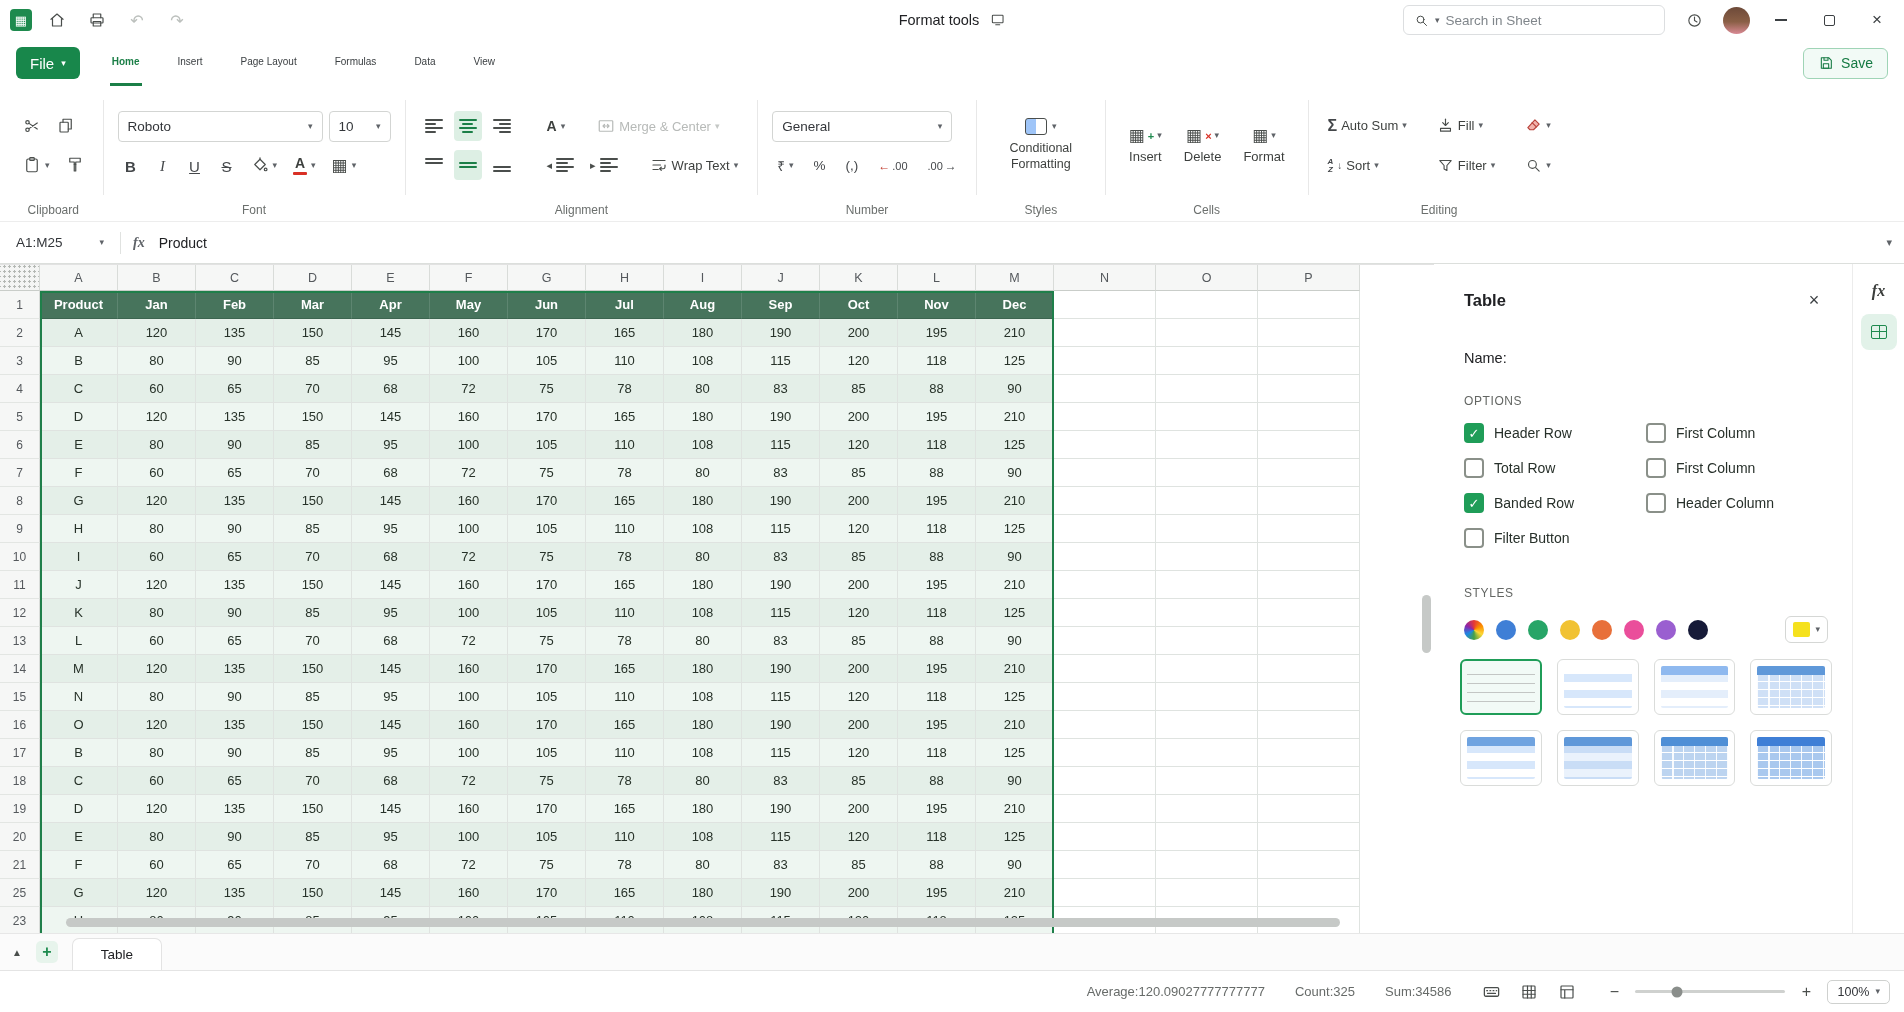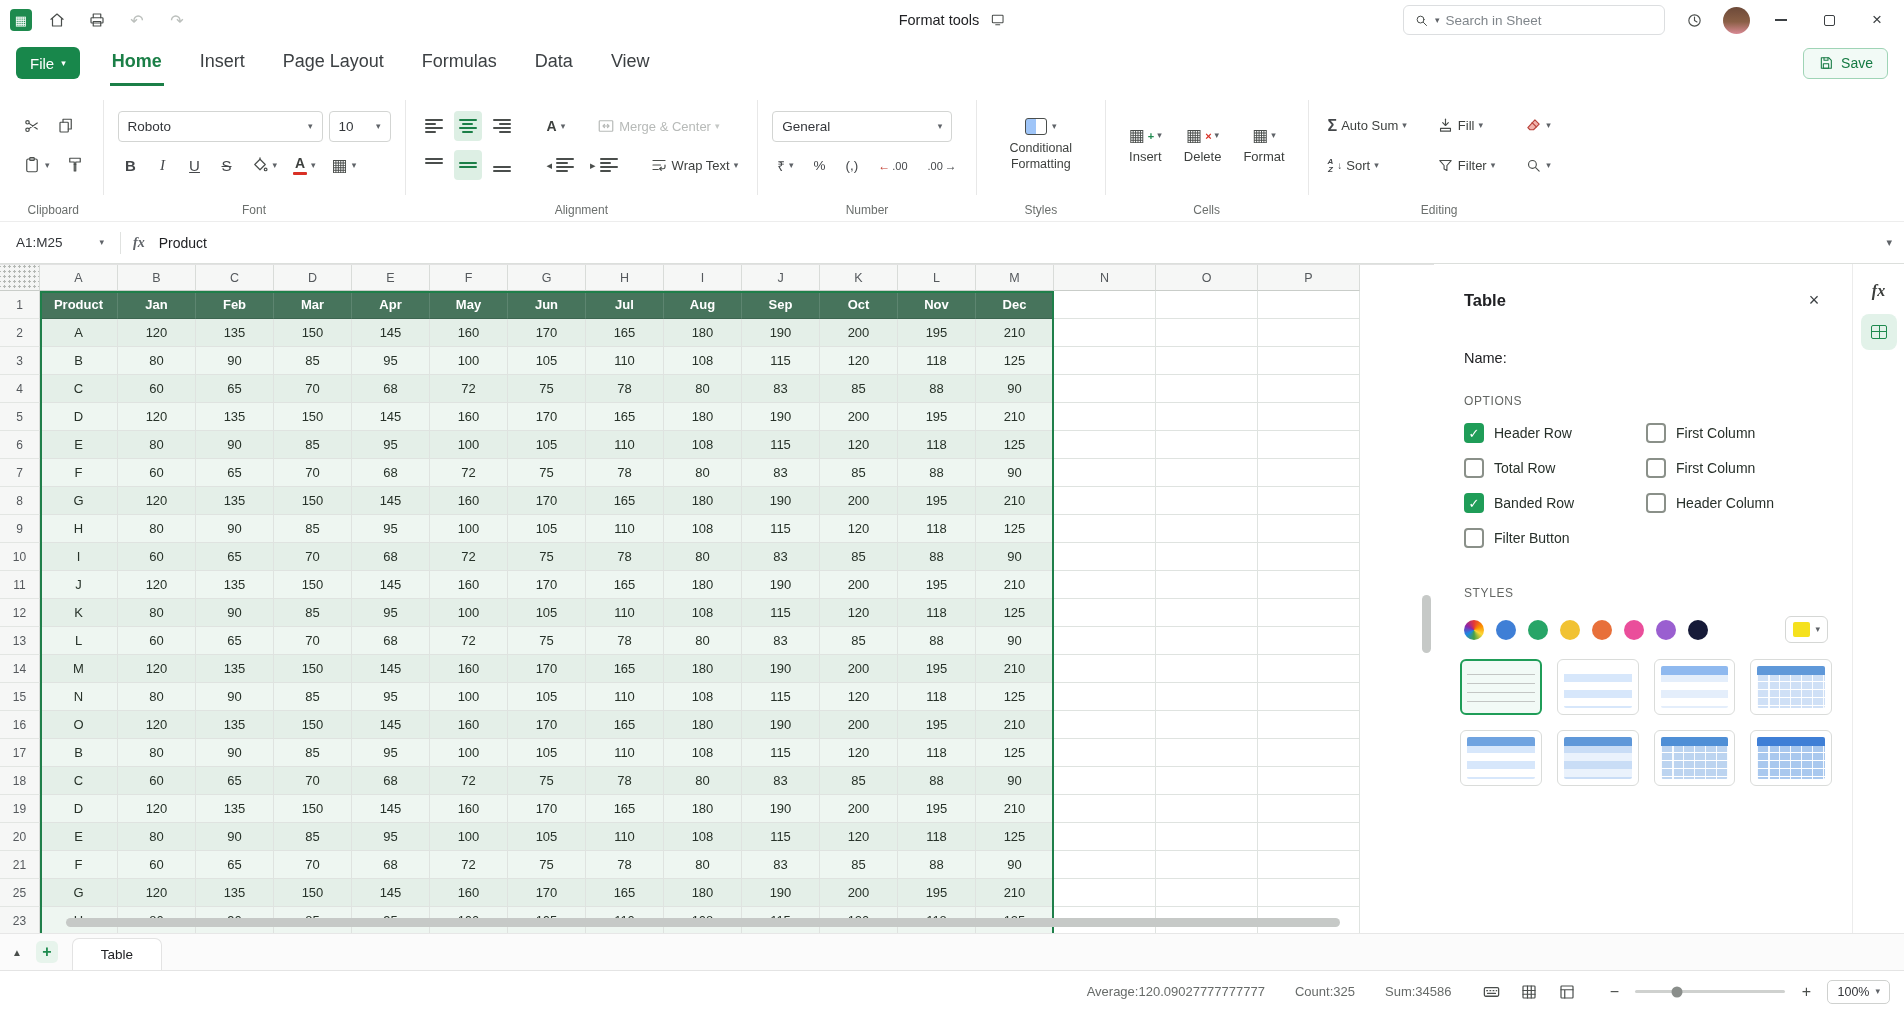--- a/index.html
+++ b/index.html
@@ -23,30 +23,30 @@
 .avatar{width:27px;height:27px;border-radius:50%;background:linear-gradient(180deg,#6d4a39 0%,#8a5f46 55%,#d98a94 100%)}
 .winbtn{width:34px;height:30px;display:grid;place-items:center;color:#3c4043;font-size:17px}
 .minbar{width:12px;height:2px;background:#3c4043;display:block}
 .maxbox{width:11px;height:11px;border:1.5px solid #3c4043;border-radius:2px;display:block}
 
 
 .menubar{top:40px;height:46px;display:flex;align-items:center;padding:0 16px}
 .filebtn{height:32px;padding:0 14px;background:#18874b;color:#fff;border-radius:6px;font-size:15px;display:flex;align-items:center;gap:7px}
 .filebtn .chev{color:#fff}
 .mtabs{display:flex;gap:34px;margin-left:30px;height:100%}
-.mtab{height:100%;display:flex;align-items:center;font-size:18px;color:#3c4043;border-bottom:3px solid transparent;padding:0 2px;cursor:pointer}
+.mtab{height:100%;display:flex;align-items:center;font-size:10px;color:#3c4043;border-bottom:3px solid transparent;padding:0 2px;cursor:pointer}
 .mtab.active{color:#1b7f47;font-weight:700;border-bottom-color:#1b7f47}
 .savebtn{margin-left:auto;height:31px;padding:0 14px;border:1px solid #9fd4b6;background:#f2faf6;color:#157a43;border-radius:6px;font-size:14px;display:flex;align-items:center;gap:7px}
 .savebtn svg{stroke:#157a43}
 
 
 .toolbar{top:86px;height:136px;display:flex;align-items:stretch;padding:4px 10px 0;border-bottom:1px solid #ededed}
 .group{position:relative;display:flex;flex-direction:column;padding:2px 8px 22px}
 .g-rows{display:flex;flex-direction:column;gap:9px;flex:1;justify-content:center}
-.trow{display:flex;align-items:center;gap:6px}
+.trow{display:flex;align-items:flex-end;gap:6px}
 .caption{position:absolute;bottom:4px;left:0;right:0;text-align:center;font-size:12px;color:#6b6f6d}
 .sep{width:1px;background:#e8e8e8;margin:10px 6px 26px}
 .tbtn{display:flex;align-items:center;gap:4px;height:30px;padding:0 5px;border-radius:4px;color:#3d403e;font-size:13px}
 .tbtn.act{background:#ddefe4}
 .tbtn.act .bars i,.tbtn.act .vbars i{background:#1b7f47}
 .tbtn.disabled{color:#b7bab8}.tbtn.disabled svg{stroke:#b7bab8}.tbtn.disabled .chev{color:#c4c7c5}
 .select{height:31px;border:1px solid #d3d5d3;border-radius:4px;display:flex;align-items:center;padding:0 9px;font-size:13.5px;color:#33363a;justify-content:space-between;background:#fff}
 .w205{width:205px}.w62{width:62px}.w180{width:180px}
 .glyphbtn{font-size:15px;color:#44474a;width:26px;height:28px;display:grid;place-items:center;border-radius:4px}
 .gb-b{font-weight:700}.gb-i{font-style:italic;font-family:"Liberation Serif",serif}.gb-u{text-decoration:underline}.gb-s{text-decoration:line-through}

